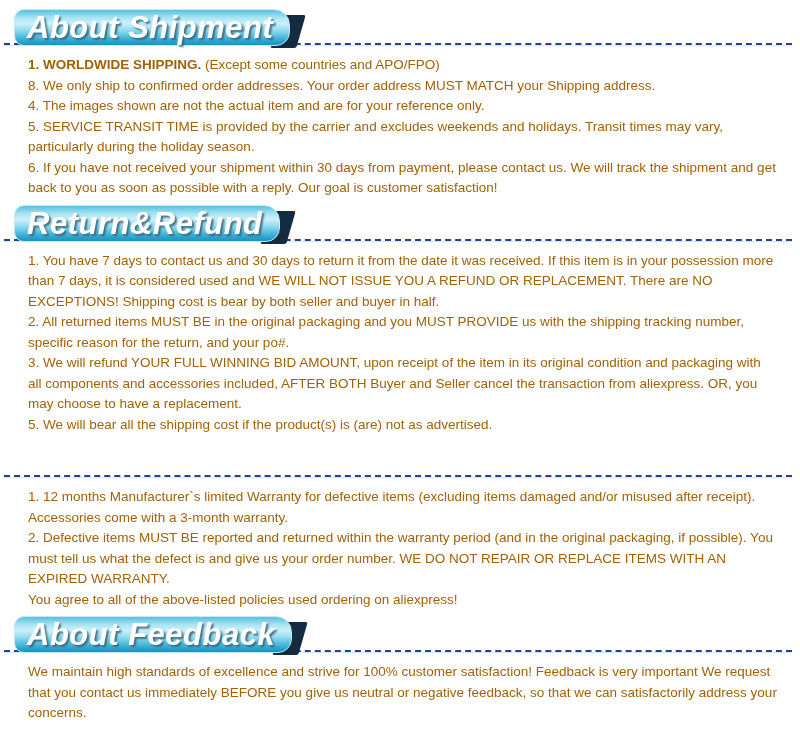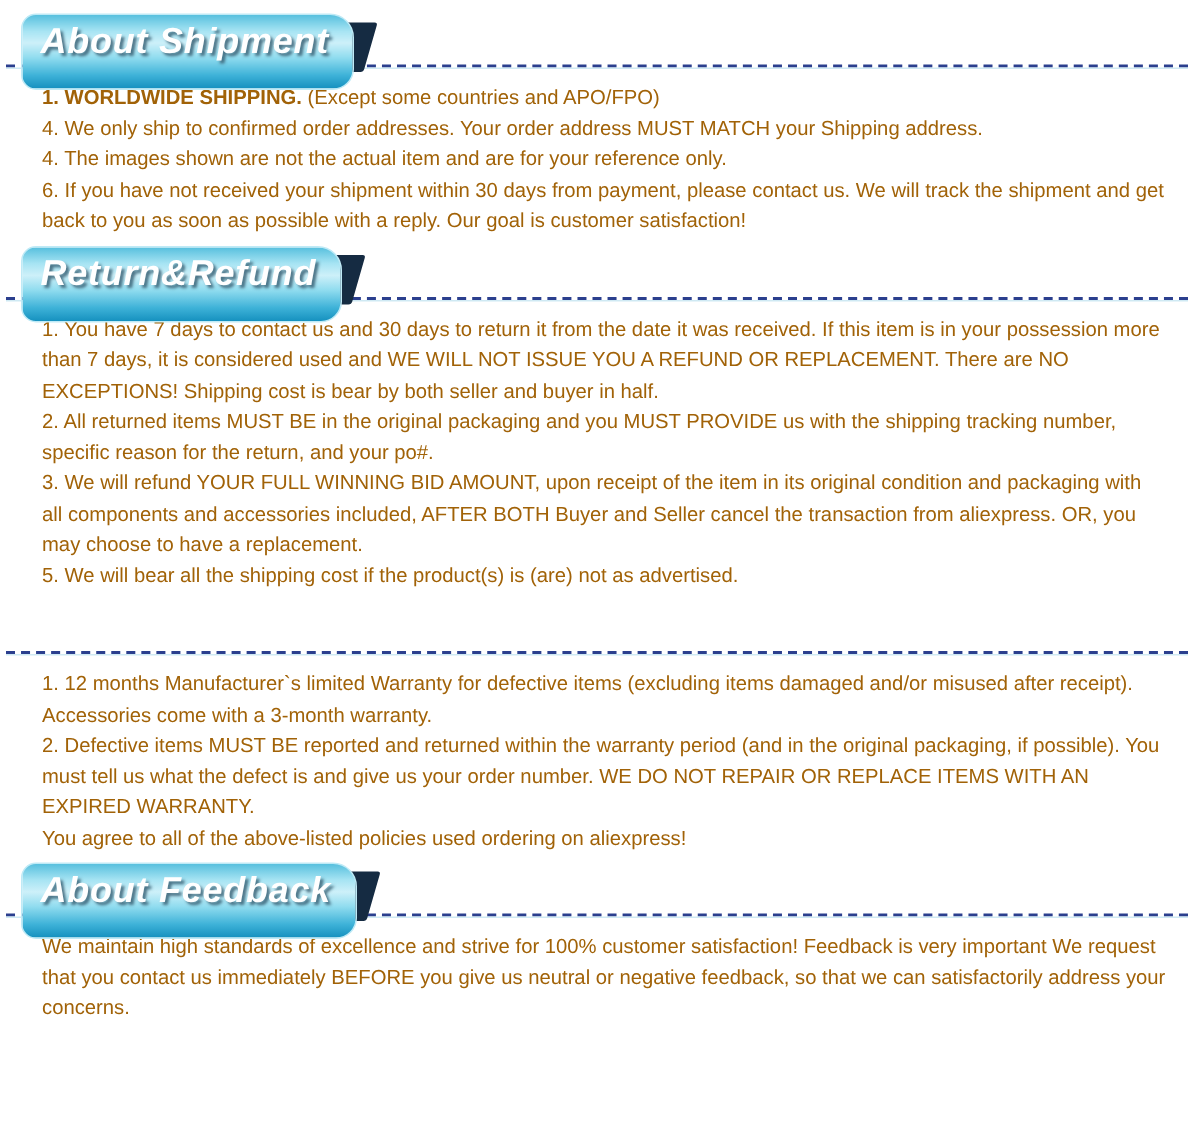--- a/index.html
+++ b/index.html
@@ -45,24 +45,24 @@
     height: 33px;
     background: #152b42;
     transform: skewX(-16deg);
     border-radius: 2px;
     z-index: 0;
   }
   .banner {
     position: relative;
     display: inline-block;
     z-index: 1;
-    padding: 4px 16px 18px 12px;
+    padding: 4px 16px 4px 12px;
     font-style: italic;
     font-weight: bold;
-    font-size: 24px;
+    font-size: 31px;
     line-height: 27px;
     letter-spacing: 0.5px;
     color: #ffffff;
     text-shadow: 2px 2px 2px rgba(55, 95, 115, 0.85);
     background: linear-gradient(180deg,
       #58c0de 0%, #a7e4f3 22%, #cdf0f9 38%,
       #90dcef 58%, #3eb2d8 82%, #1691bf 100%);
     border: 1px solid #bfeaf6;
     border-radius: 10px 16px 14px 10px;
   }
@@ -88,22 +88,23 @@
   <section>
     <div class="banner-row">
       <div class="rule"></div>
       <div class="banner-wrap">
         <span class="flap"></span>
         <span class="banner">About Shipment</span>
       </div>
     </div>
     <div class="body">
       <p><span class="b">1. WORLDWIDE SHIPPING.</span><span> (Except some countries and APO/FPO)</span></p>
-      <p><span>4. We only ship to confirmed order addresses. Your order address MUST MATCH your Shipping address.</span></p>
+      <p><span>8. We only ship to confirmed order addresses. Your order address MUST MATCH your Shipping address.</span></p>
       <p><span>4. The images shown are not the actual item and are for your reference only.</span></p>
+      <p><span>5. SERVICE TRANSIT TIME is provided by the carrier and excludes weekends and holidays. Transit times may vary, particularly during the holiday season.</span></p>
       <p><span>6. If you have not received your shipment within 30 days from payment, please contact us. We will track the shipment and get back to you as soon as possible with a reply. Our goal is customer satisfaction!</span></p>
     </div>
   </section>
 
   <section>
     <div class="banner-row">
       <div class="rule"></div>
       <div class="banner-wrap">
         <span class="flap"></span>
         <span class="banner">Return&amp;Refund</span>

